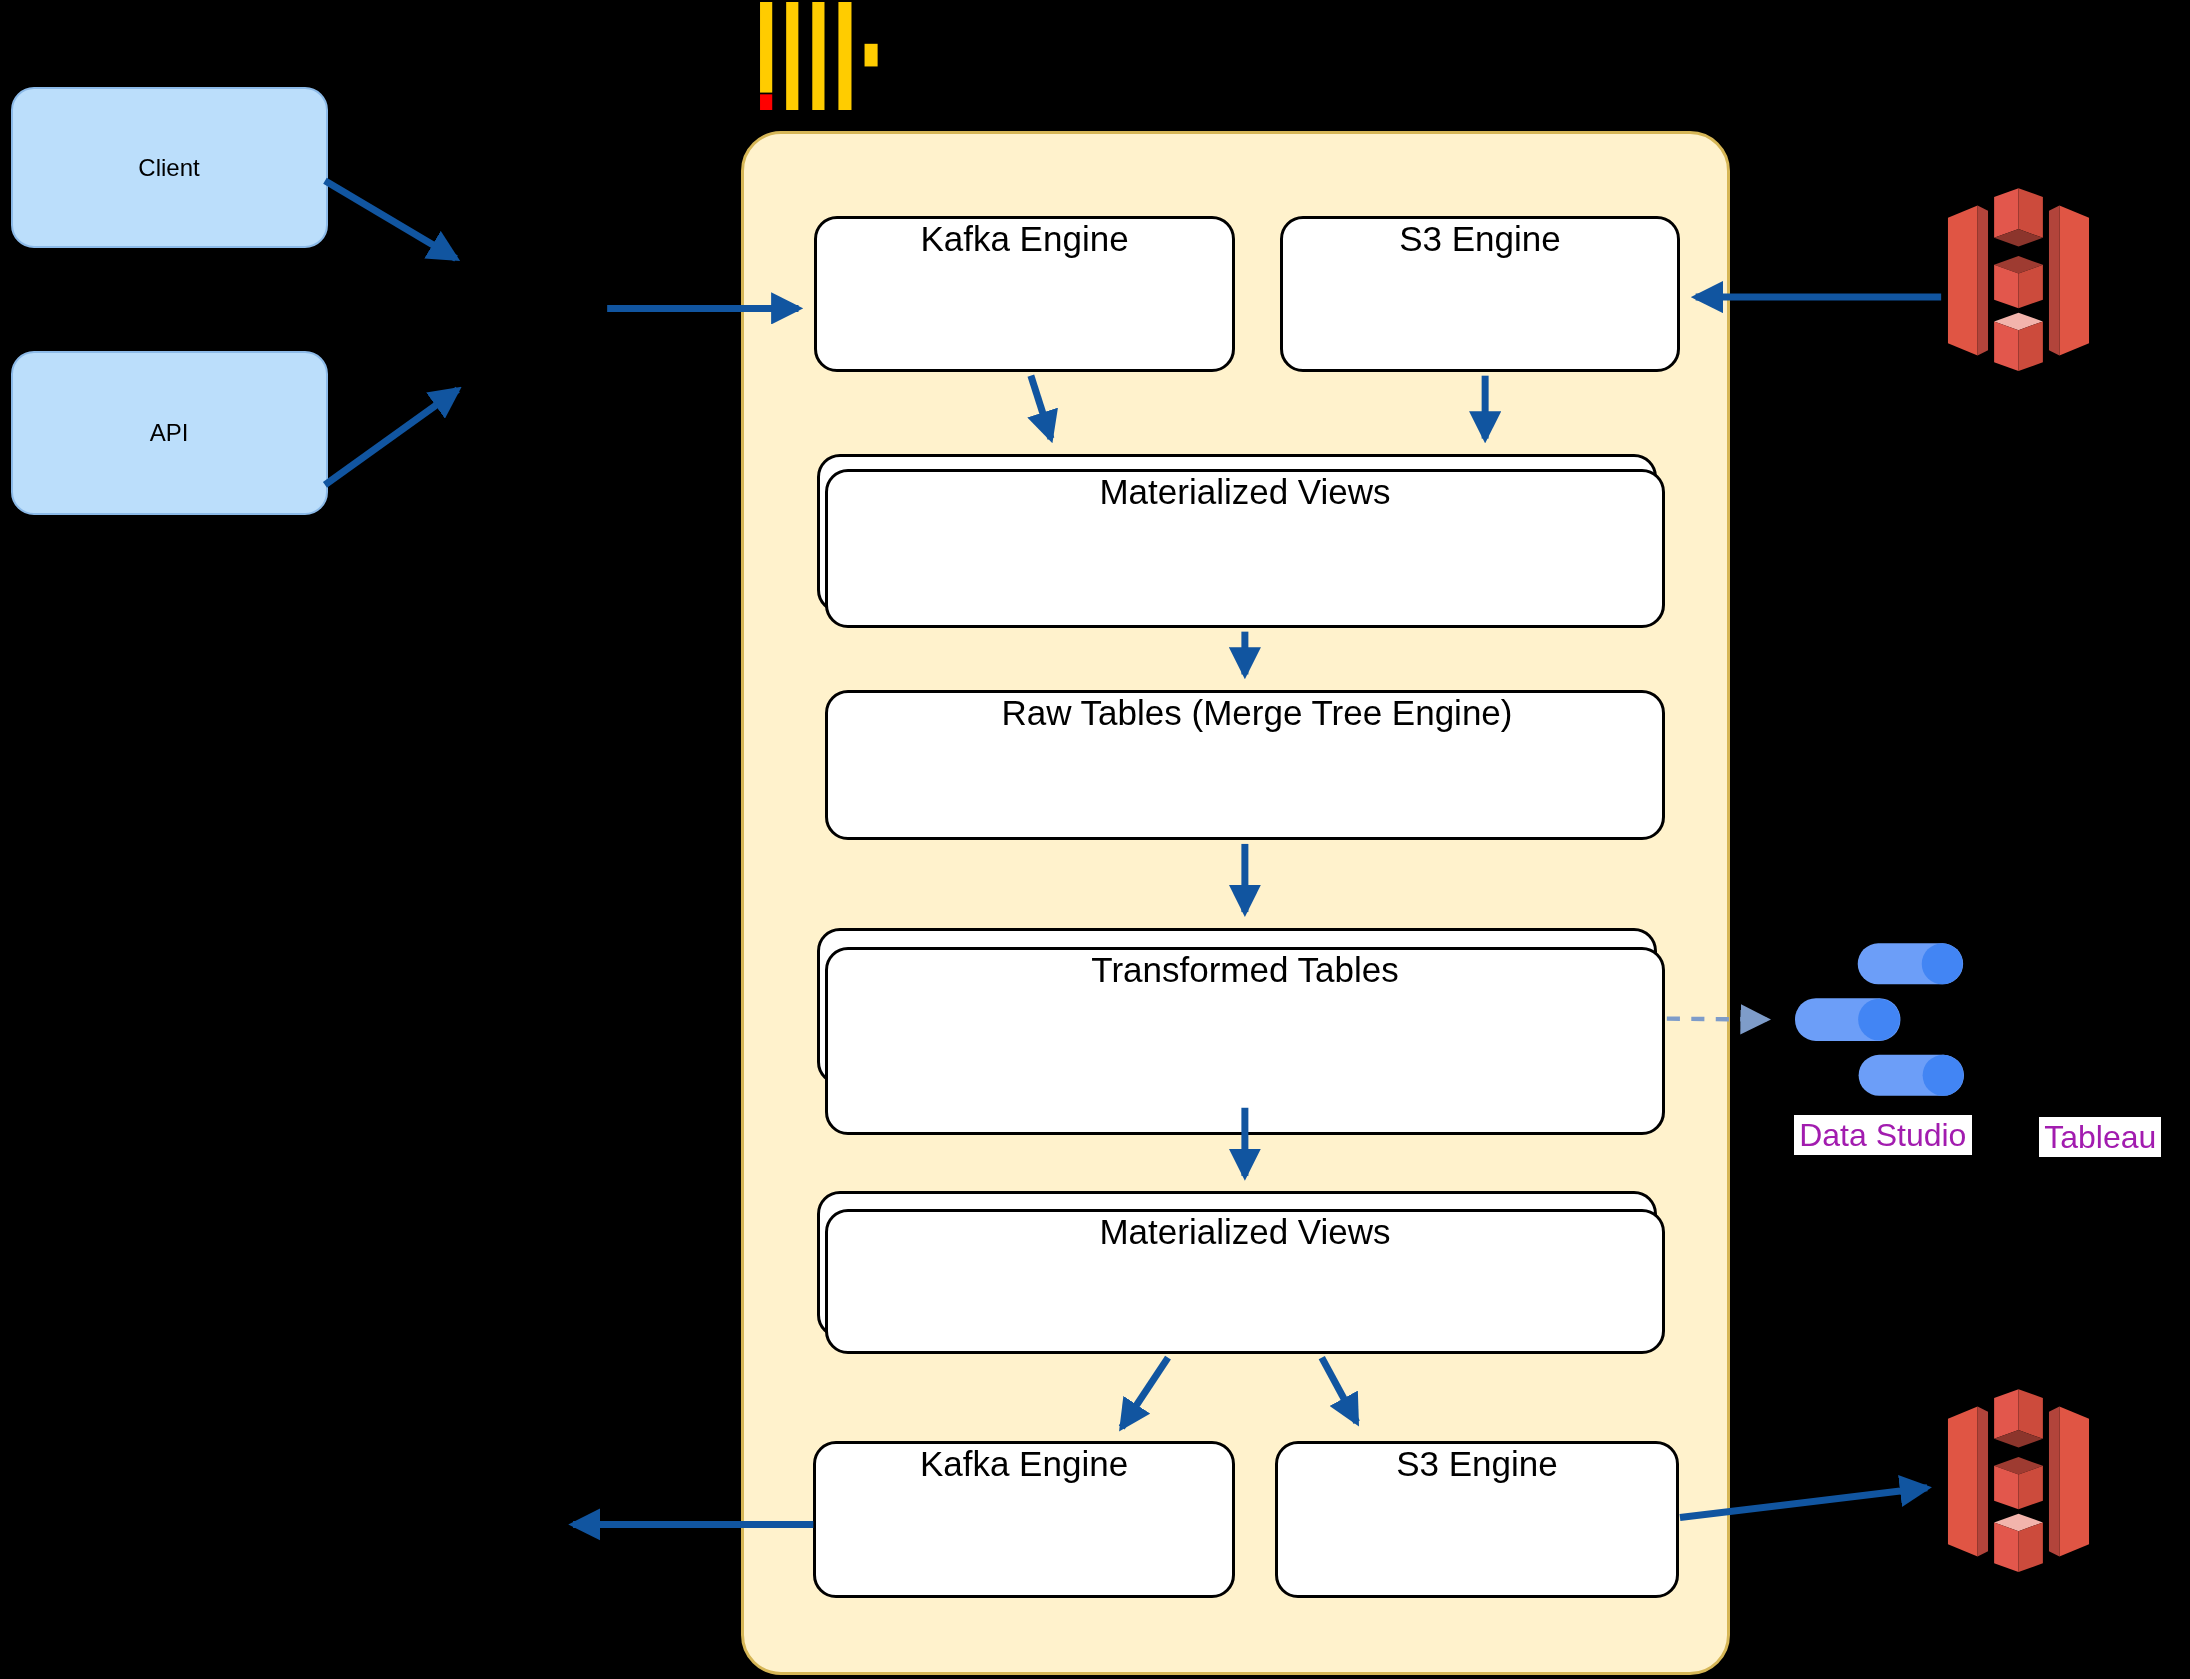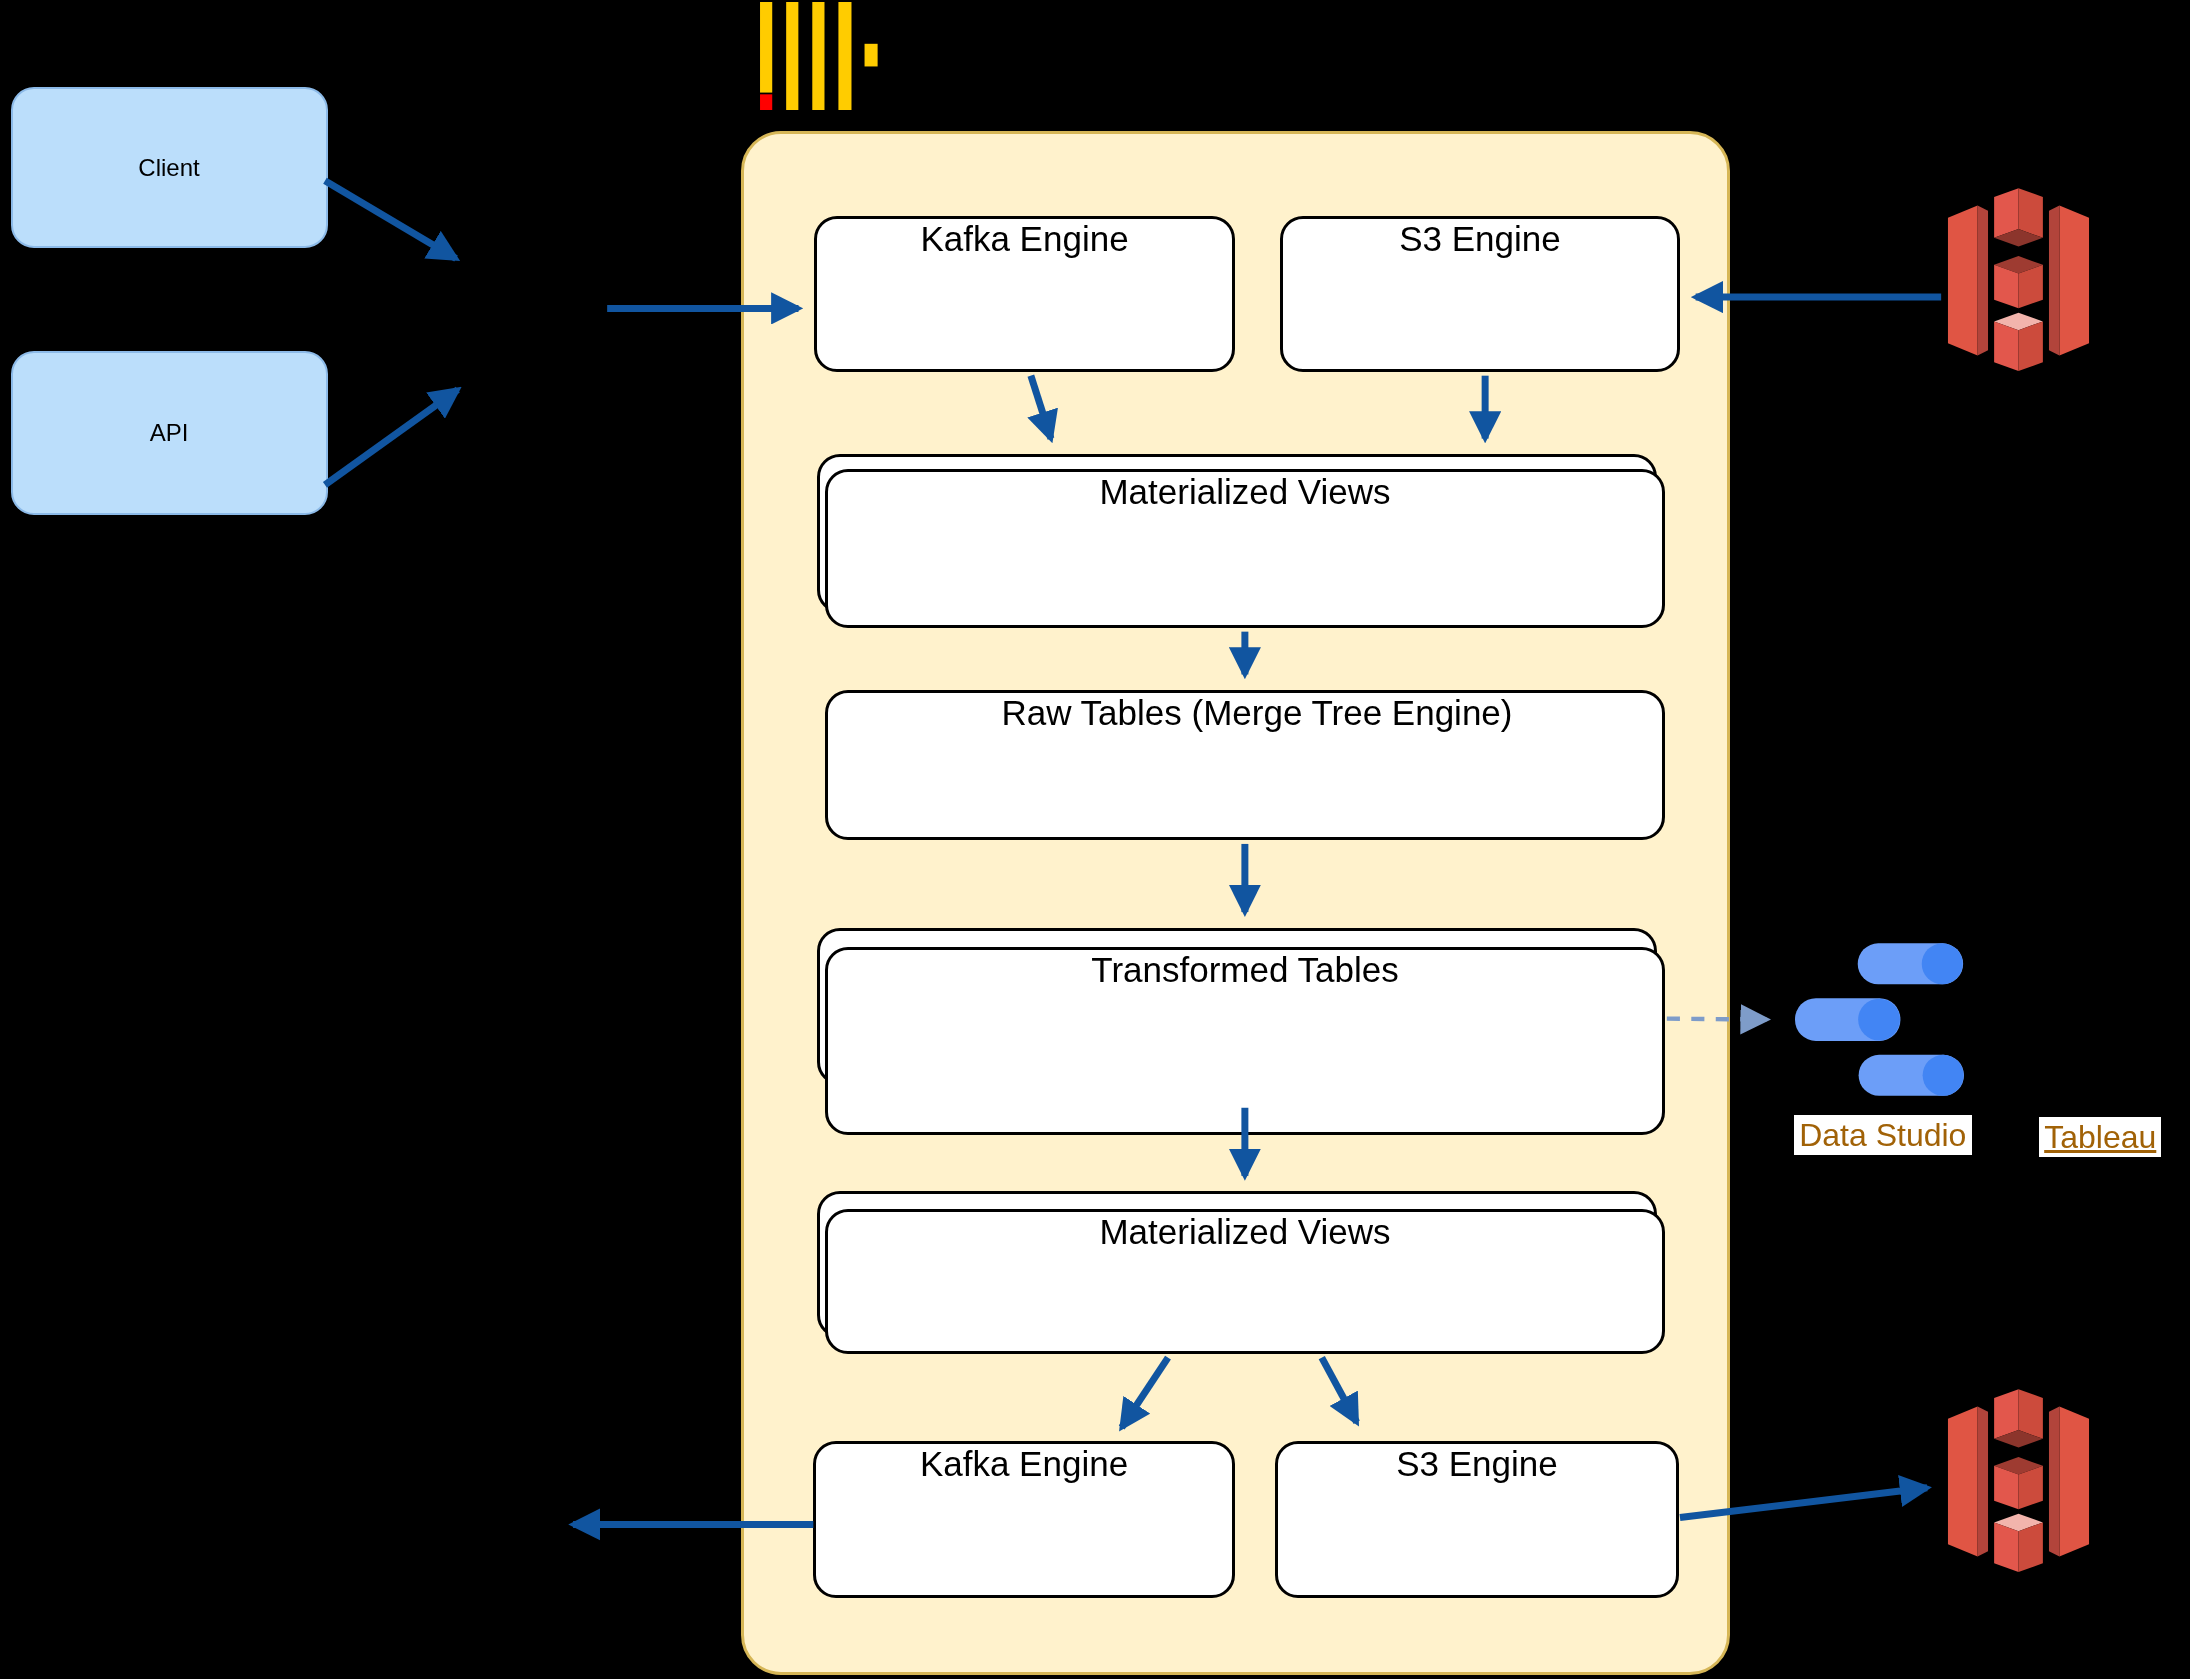--- a/index.html
+++ b/index.html
@@ -21,21 +21,21 @@
   
   .node{
     position:absolute;background:#fff;border:3.5px solid #000;border-radius:23px;
     display:flex;align-items:flex-start;justify-content:center;font-size:35px;box-sizing:border-box;
   }
   .stack-back{
     position:absolute;background:#fff;border:3.5px solid #000;border-radius:23px;box-sizing:border-box;
   }
   
   .io-label{
-    position:absolute;background:#fff;color:#a16207;font-size:32px;line-height:38px;
+    position:absolute;background:#fff;color:#a21caf;font-size:32px;line-height:38px;
     padding:0.9px 5.2px;white-space:nowrap;
   }
   svg.overlay{position:absolute;left:0;top:0;pointer-events:none;}
 </style>
 </head>
 <body>
 
 <div id="stage">
 
   <svg class="abs" style="left:760px;top:1.7px;" width="122" height="108" viewBox="0 0 140 124">
@@ -115,21 +115,21 @@
     <circle cx="169" cy="23.5" r="23.5" fill="#4285F4"></circle>
     <rect x="0" y="63" width="121" height="49" rx="24" fill="#6C9EF8"></rect>
     <circle cx="96.5" cy="87.5" r="24" fill="#4285F4"></circle>
     <rect x="73" y="128" width="121" height="47" rx="23.5" fill="#6C9EF8"></rect>
     <circle cx="170" cy="151.5" r="23.5" fill="#4285F4"></circle>
   </svg>
 
   <div class="io-label" style="left:1794px;top:1115px;">
     <span>Data Studio</span>
   </div>
-  <div class="io-label" style="left:2039px;top:1117px;text-decoration:underline;">
+  <div class="io-label" style="left:2039px;top:1117px;">
     <span>Tableau</span>
   </div>
 
   <svg class="overlay" width="2191" height="1680" viewBox="0 0 2508 1923">
     <defs>
       <marker id="mBlue" markerUnits="strokeWidth" markerWidth="4.6" markerHeight="4.6" viewBox="0 0 10 10" refX="8.5" refY="5" orient="auto">
         <path d="M0,0 L10,5 L0,10 z" fill="#1155A0"></path>
       </marker>
       <marker id="mSteel" markerUnits="strokeWidth" markerWidth="7" markerHeight="7" viewBox="0 0 10 10" refX="8.5" refY="5" orient="auto">
         <path d="M0,0 L10,5 L0,10 z" fill="#7E9CC9"></path>

